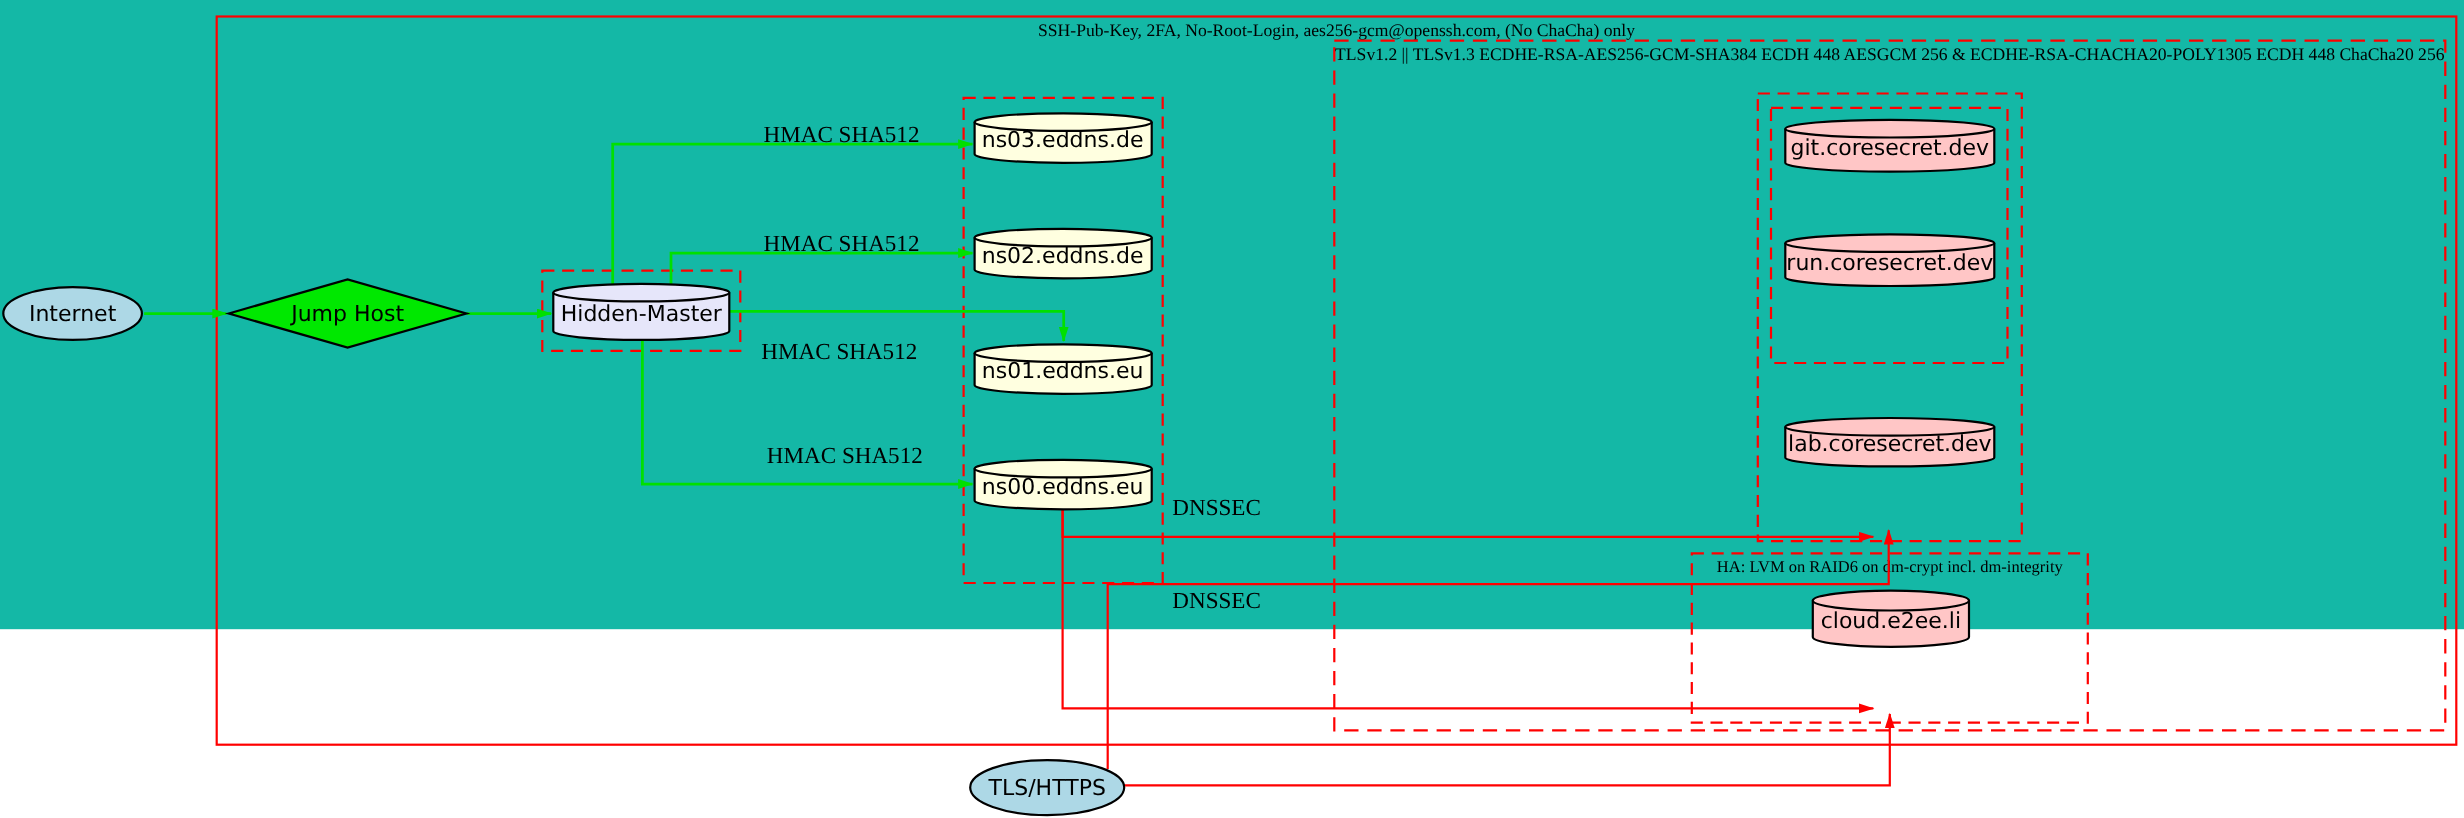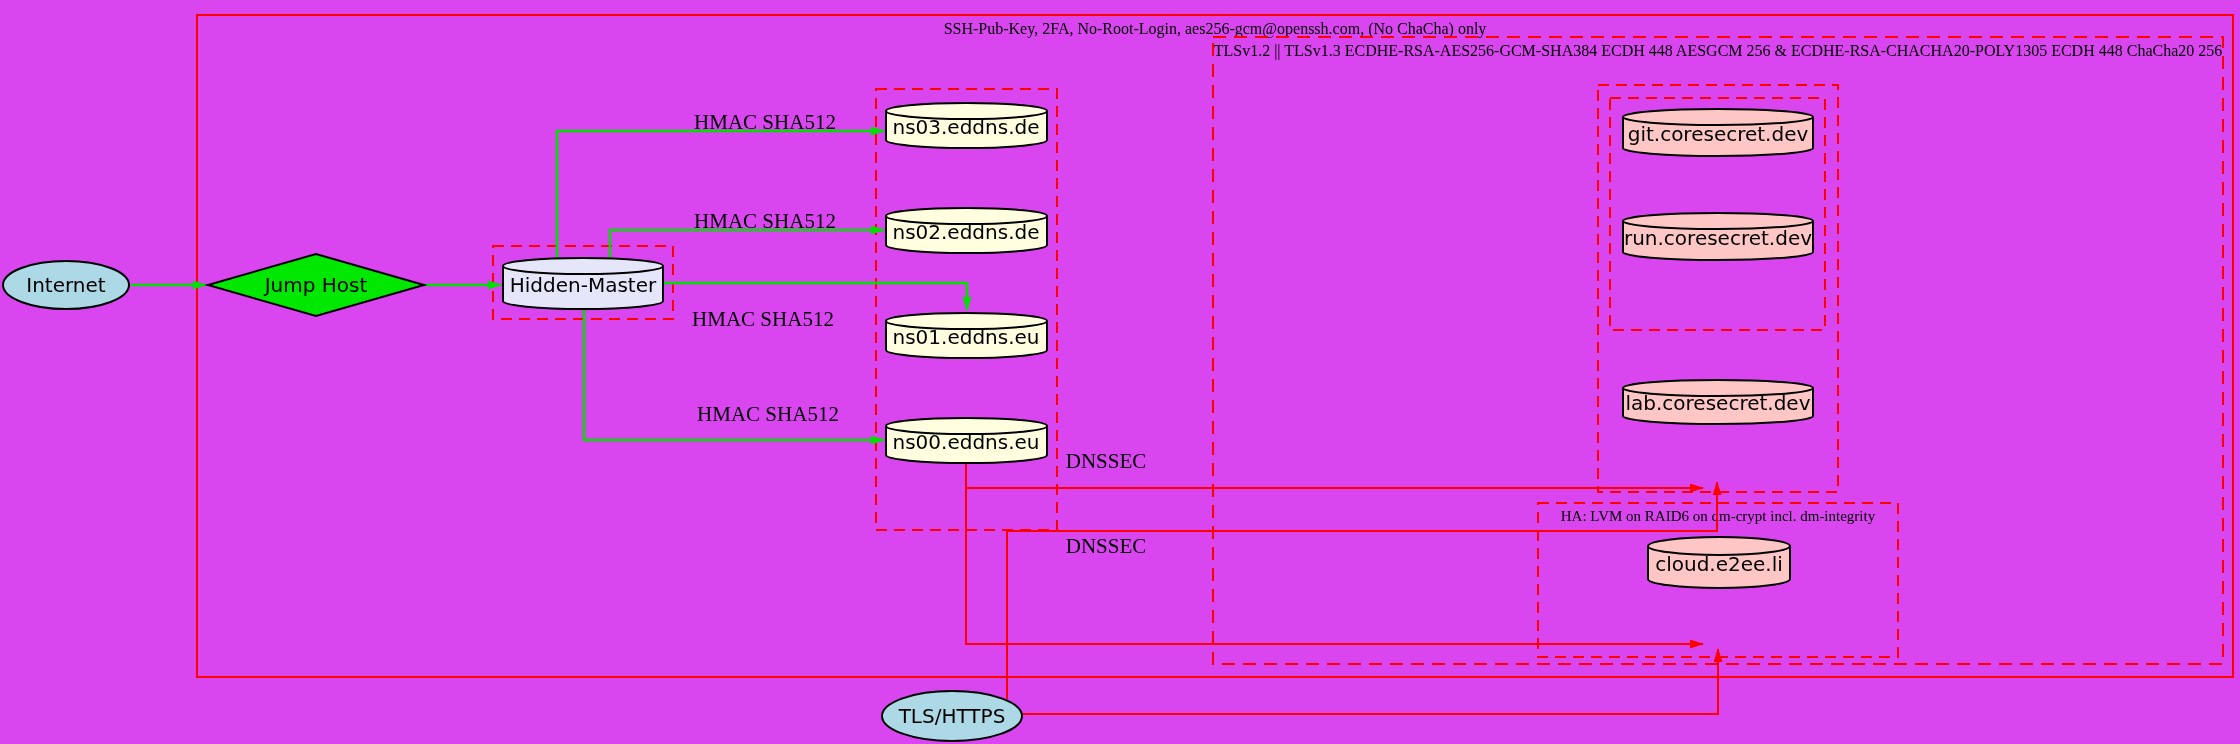--- a/index.html
+++ b/index.html
@@ -1,17 +1,17 @@
 <!DOCTYPE html>
 <html><head>
 <meta charset="utf-8">
 <style>
   html,body{margin:0;padding:0;background:#ffffff;}
   body{width:2240px;height:744px;overflow:hidden;}
-  .canvas{position:relative;width:2240px;height:744px;background:#d946ef;}
+  .canvas{position:relative;width:2240px;height:572px;background:#14b8a6;}
   svg{display:block;}
   .cluster-solid{fill:none;stroke:#ff0000;stroke-width:2;}
   .cluster-dashed{fill:none;stroke:#ff0000;stroke-width:2;stroke-dasharray:11 7;}
   .cluster-dashed-big{fill:none;stroke:#ff0000;stroke-width:2;stroke-dasharray:13 8;}
   .node-shape{stroke:#000000;stroke-width:2;}
   .lid{fill:none;stroke:#000000;stroke-width:2;}
   .edge-green{fill:none;stroke:#00e000;stroke-width:2.5;}
   .edge-red{fill:none;stroke:#ff0000;stroke-width:2;}
   text{font-family:"DejaVu Sans",sans-serif;fill:#000000;}
   .node-label{font-size:20px;text-anchor:middle;dominant-baseline:central;}

